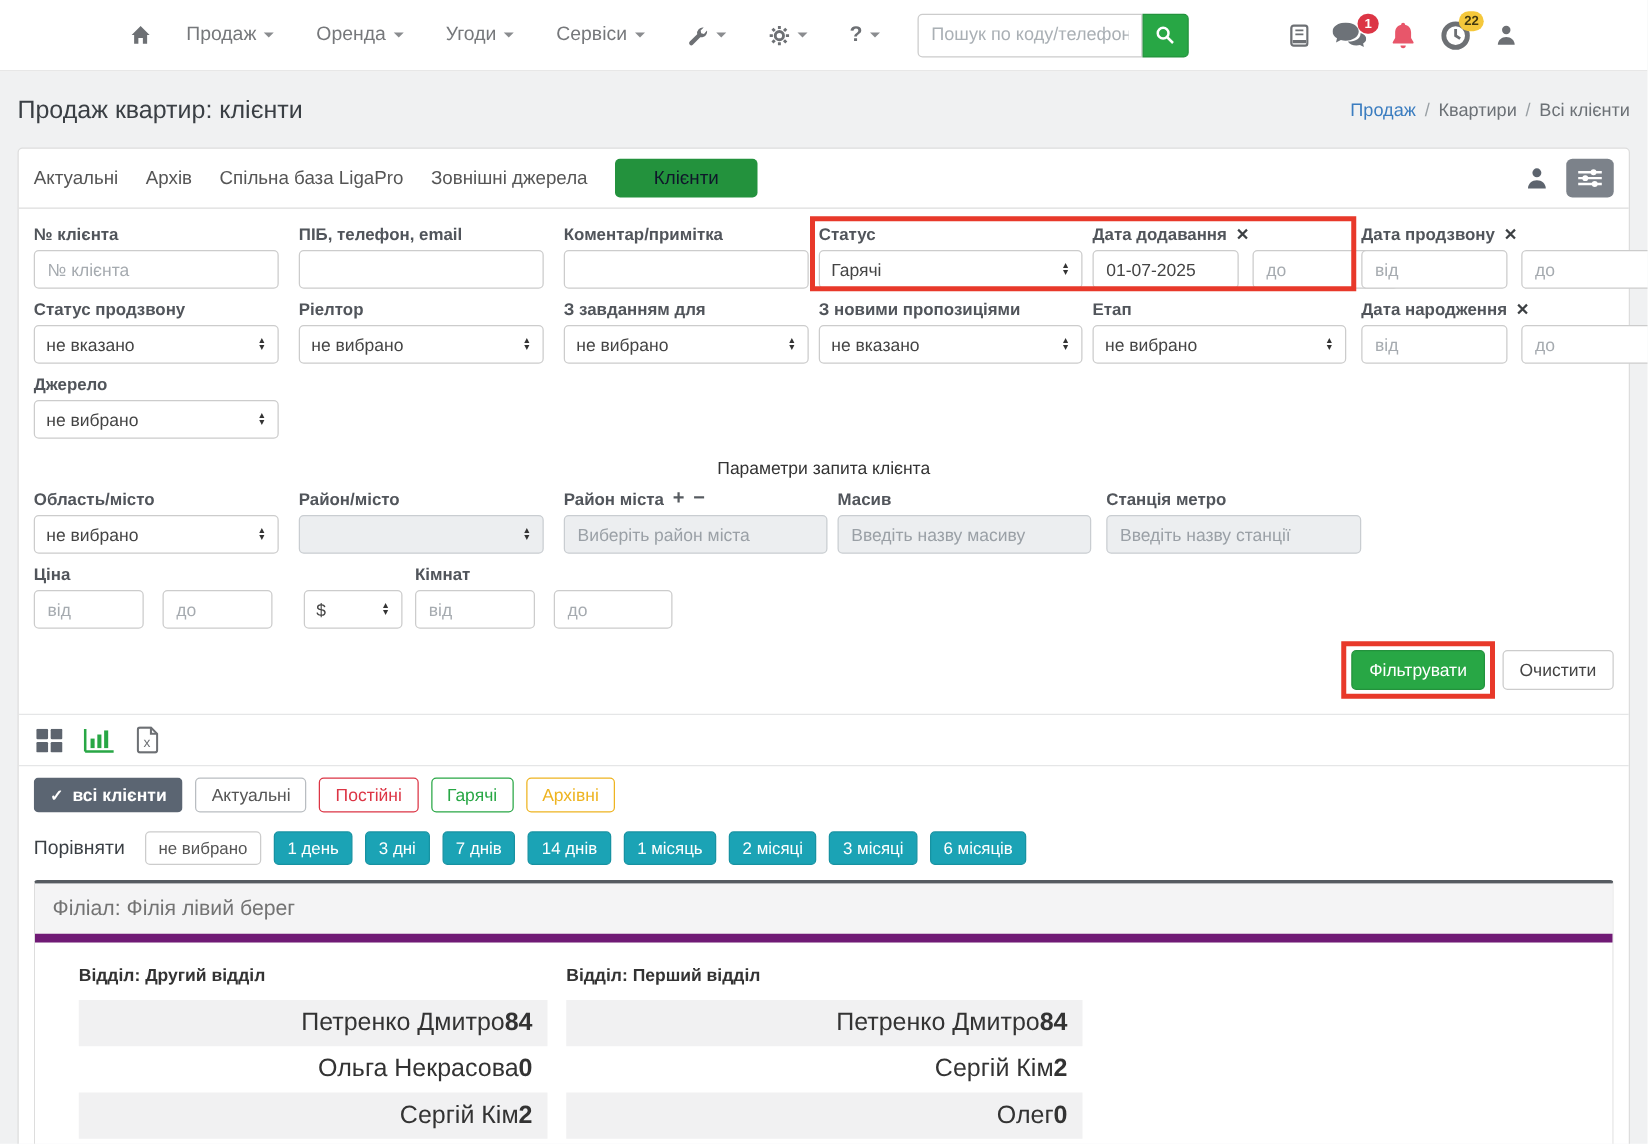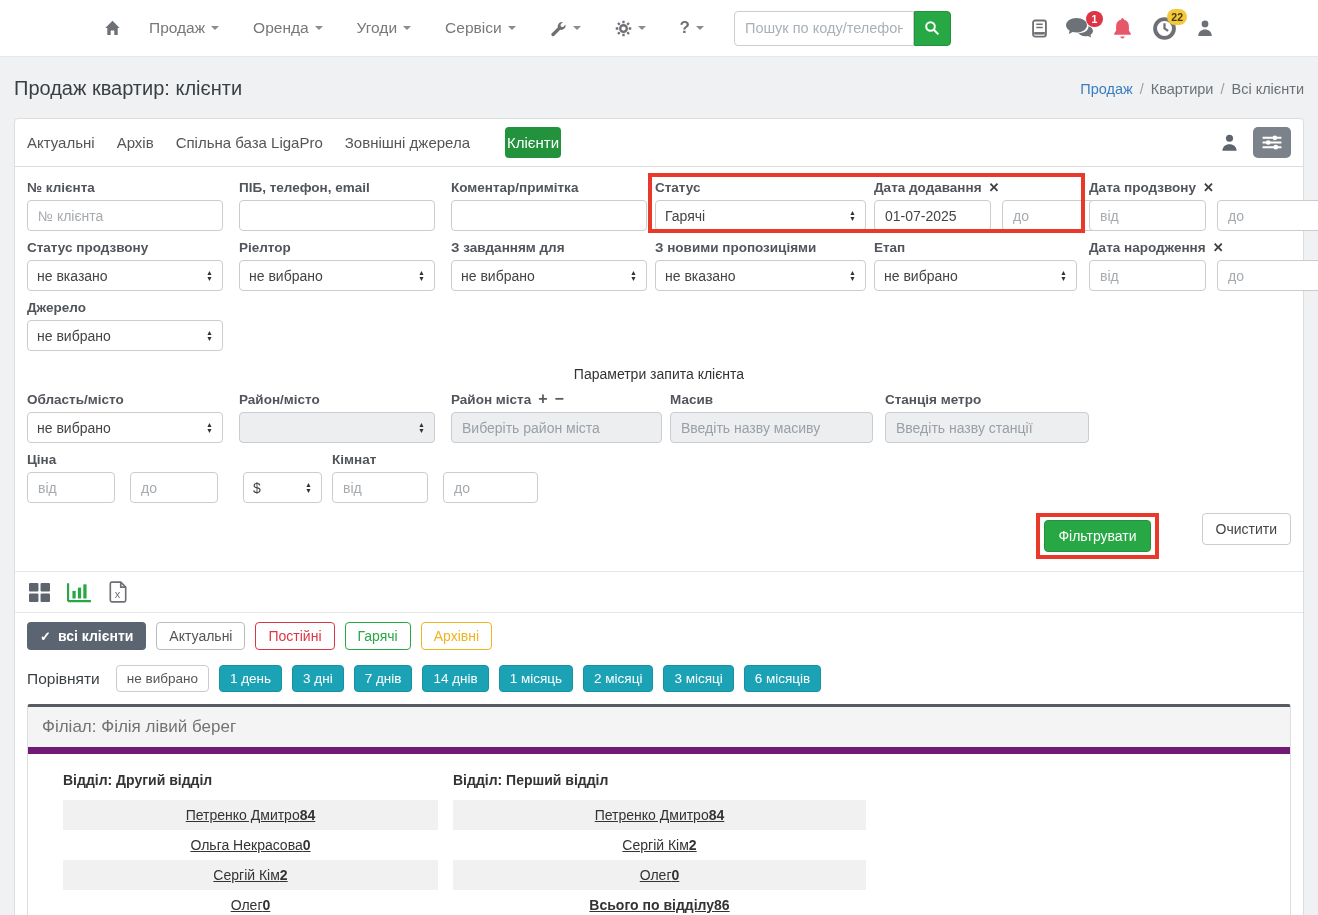--- a/index.html
+++ b/index.html
@@ -28,21 +28,21 @@
   .page-title { font-size:20px; color:#3a3f44; font-weight:normal; }
   .breadcrumb { font-size:14.5px; color:#6c7176; }
   .breadcrumb a { color:#3b7dc0; text-decoration:none; cursor:pointer; }
   .breadcrumb .sep { margin:0 7px; color:#9aa0a5; }
 
   
   .panel { margin:0 14px; background:#fff; border:1px solid #ddd; border-radius:4px; }
 
   .tabs-row { display:flex; align-items:center; padding:8px 12px; border-bottom:1px solid #ddd; }
   .tab { color:#555; font-size:15px; margin-right:22px; cursor:pointer; white-space:nowrap; }
-  .tab-active { background:#23923d; color:#ffffff; padding:7px 2px; border-radius:4px; margin-right:0; cursor:pointer; font-size:15px;margin-left:13px;}
+  .tab-active { background:#23923d; color:#0f172a; padding:7px 31px; border-radius:4px; margin-right:0; cursor:pointer; font-size:15px;}
   .tabs-right { margin-left:auto; display:flex; align-items:center; gap:14px; }
   .sliders-btn { background:#7c828a; border-radius:5px; width:38px; height:31px; display:flex; align-items:center; justify-content:center; cursor:pointer; }
 
   
   .filters { padding:12px 12px 0 12px; position:relative; }
   .f-row { display:flex; margin-bottom:8px; align-items:flex-end; }
   .field { display:flex; flex-direction:column; flex-shrink:0; }
   .field > label { font-size:13.5px; font-weight:bold; color:#51555b; margin-bottom:5px; white-space:nowrap; height:16px; display:flex; align-items:center; gap:7px;}
   .inp { height:31px; border:1px solid #ccc; border-radius:4px; padding:0 10px; font-size:14px; color:#444; outline:none; width:100%; background:#fff; font-family:"Liberation Sans",sans-serif;}
   .inp::placeholder { color:#a6abb0; }
@@ -51,21 +51,21 @@
   .sel { height:31px; border:1px solid #ccc; border-radius:4px; padding:0 9px; display:flex; align-items:center; justify-content:space-between; font-size:14px; color:#444; background:#fff; cursor:pointer; }
   .sel.disabled { background:#eceef0; border-color:#c9cdd1; color:#9aa0a6; cursor:default; }
   .updn { display:flex; flex-direction:column; line-height:5.5px; font-size:7px; color:#333; margin-left:6px; }
   .x-icon { font-size:13px; color:#3c4043; font-weight:bold; cursor:pointer; line-height:1;}
   .pm-icon { font-size:16px; font-weight:bold; color:#565b60; cursor:pointer; line-height:1;}
   .w196{width:196px;} .w211{width:211px;} .w203{width:203px;} .w204{width:204px;}
   .mr16{margin-right:16px;} .mr8{margin-right:8px;} .mr12{margin-right:12px;}
   .pair { display:flex; gap:11px; }
   .pair .inp { width:117px; }
   .params-title { text-align:center; font-weight:normal; font-size:14px; color:#333; margin:15px 0 9px 0; }
-  .btns-row { display:flex; justify-content:flex-end; align-items:flex-start; padding:2px 0 12px 0;gap:37px; }
+  .btns-row { display:flex; justify-content:flex-end; align-items:center; padding:2px 0 12px 0; }
   .btn-green { background:#28a745; border:1px solid #23923d; color:#fff; font-size:14px; padding:7px 13px; border-radius:4px; cursor:pointer; font-family:"Liberation Sans",sans-serif;}
   .btn-white { background:#fff; border:1px solid #ccc; color:#444; font-size:14px; padding:7px 13px; border-radius:4px; cursor:pointer; font-family:"Liberation Sans",sans-serif;}
   .red-wrap { border:4px solid #e8392a; padding:3px 4px; display:inline-block; margin-right:6px; }
   .red-overlay { position:absolute; left:633px; top:6px; width:437px; height:60px; border:4px solid #e8392a; pointer-events:none; z-index:5; }
 
   
   .views-row { border-top:1px solid #e5e6e7; padding:9px 14px; display:flex; align-items:center; gap:17px; }
   .view-ico { cursor:pointer; display:flex; align-items:center; }
   .chips-row { border-top:1px solid #e5e6e7; padding:9px 12px 8px 12px; display:flex; align-items:center; gap:10px; }
   .chip { border-radius:4px; padding:5px 12px; font-size:14px; cursor:pointer; white-space:nowrap; border:1px solid transparent;}
@@ -80,21 +80,21 @@
   .btn-none { background:#fff; border:1px solid #ccc; color:#555; font-size:13.5px; padding:5px 10px; border-radius:4px; cursor:pointer; }
   .btn-period { background:#1ba3b5; border:1px solid #1792a2; color:#fff; font-size:13.5px; padding:5px 10px; border-radius:4px; cursor:pointer; white-space:nowrap;}
 
   
   .card { margin:0 12px 12px 12px; border:1px solid #ddd; border-top:3px solid #565b61; border-radius:3px; }
   .card-head { background:#f4f4f5; border-bottom:7px solid #701a75; padding:10px 14px; font-size:17px; color:#737373; }
   .card-body { padding:14px 14px 10px 35px; display:flex; gap:15px; }
   .dept { }
   .dept-1 { width:375px; } .dept-2 { width:413px; }
   .dept-title { font-weight:bold; font-size:14px; color:#333; margin:4px 0 12px 0; }
-  .trow { display:flex; justify-content:center; padding:7px 12px; font-size:14px; color:#333;text-decoration:underline; }
+  .trow { display:flex; justify-content:flex-end; padding:7px 12px; font-size:20px; color:#333; }
   .trow .val { font-weight:bold; }
   .striped { background:#f1f1f2; }
   .trow.total { font-weight:bold; }
 </style>
 </head>
 <body>
 
 <div class="navbar">
   <span class="nav-home">
     <svg width="17" height="16" viewBox="0 0 16 16" fill="#6d7074">

